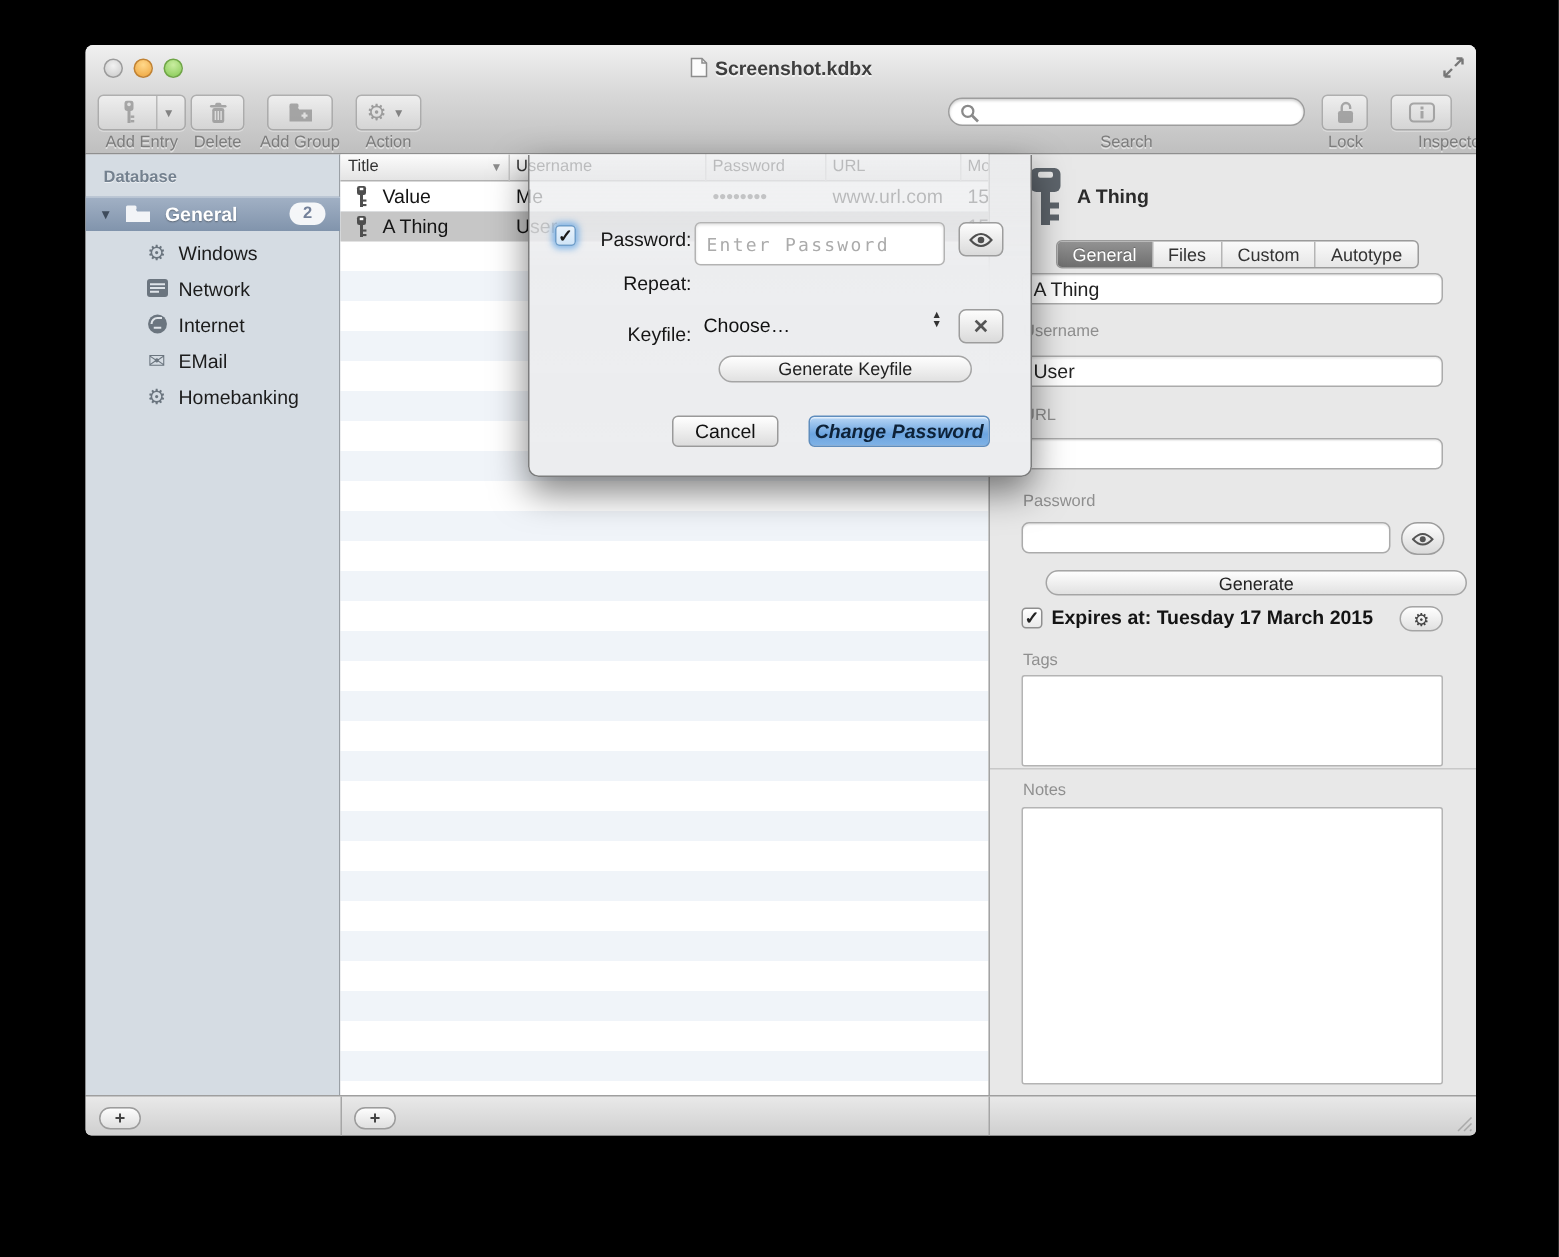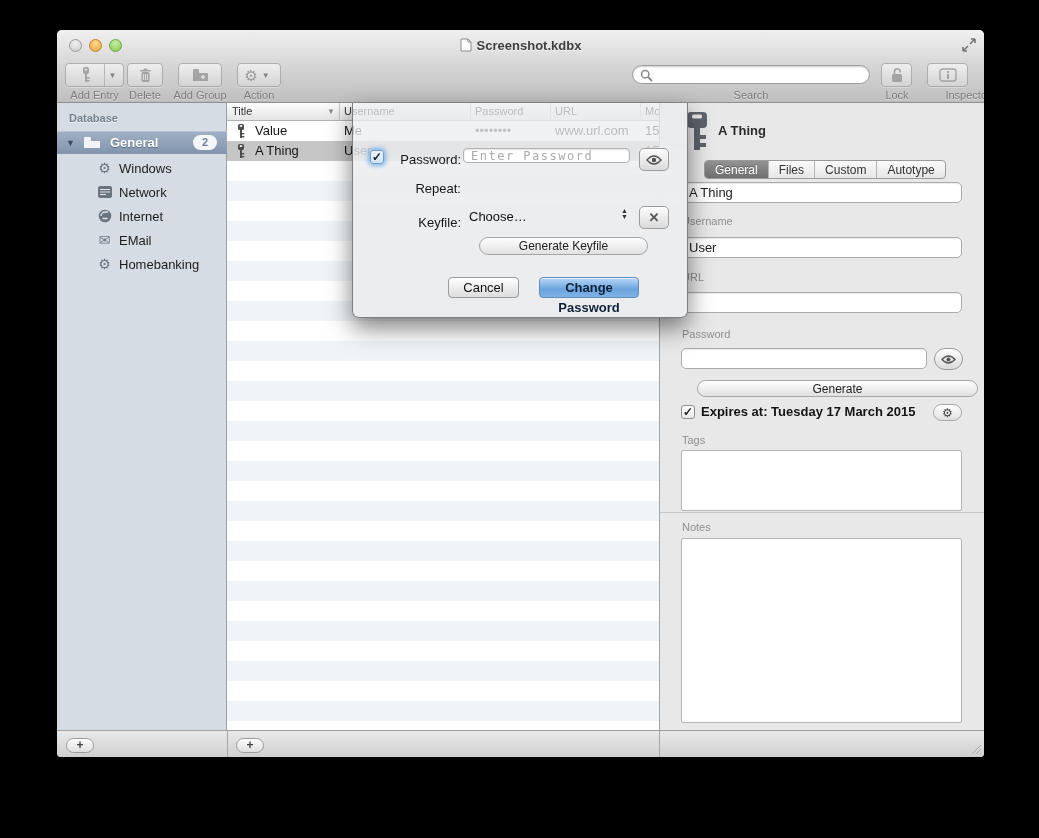--- a/index.html
+++ b/index.html
@@ -87,21 +87,21 @@
   .plus-btn { position:absolute; top:7px; width:28px; height:15px; border:1px solid #9c9c9c; border-radius:8px;
     background:linear-gradient(#fdfdfd,#dfdfdf); font-size:12px; font-weight:700; color:#444; text-align:center; line-height:13px; }
   .grip { position:absolute; right:2px; bottom:2px; opacity:.5; }
 
   
   .sheet { position:absolute; left:295px; top:73px; width:336px; height:215px; z-index:50;
     border:1px solid rgba(105,105,105,.85); border-top:none; border-radius:0 0 7px 7px;
     background:linear-gradient(180deg, rgba(236,237,239,.72) 0px, rgba(236,237,239,.8) 50px, rgba(236,237,239,.99) 78px, #ecedef 100%);
     box-shadow:0 10px 24px rgba(0,0,0,.5); }
   .sh-lab { position:absolute; font-size:13px; color:#161616; text-align:right; width:72px; }
-  .sh-field { position:absolute; left:110px; width:167px; height:15px; border:1px solid #b3b3b3; border-radius:4px; background:#fff;
+  .sh-field { position:absolute; left:110px; width:167px; height:29px; border:1px solid #b3b3b3; border-radius:4px; background:#fff;
     font-family:"DejaVu Sans Mono", monospace; font-size:12px; padding:0 7px; outline:none; box-shadow:inset 0 1px 2px rgba(0,0,0,.12); }
   .sh-field::placeholder { color:#ababab; letter-spacing:1.5px; }
   .chk-glow { position:absolute; left:17px; top:47px; width:14px; height:14px; border:1px solid #6f9fcc; border-radius:3px;
     background:linear-gradient(#eaf3fc,#cfe4f7); box-shadow:0 0 4px 2px rgba(100,165,230,.75);
     color:#1a1a1a; font-size:12px; line-height:13px; text-align:center; font-weight:700; }
   .popup { position:absolute; left:116px; top:106px; font-size:13px; color:#111; }
   .stepper { position:absolute; left:268px; top:105px; display:flex; flex-direction:column; line-height:6px; font-size:7px; color:#333; }
   .btn { position:absolute; height:21px; border:1px solid #9a9a9a; border-radius:4px;
     background:linear-gradient(#fff,#dcdcdc); font-size:13px; color:#111; text-align:center; line-height:20px; }
   .btn.default { background:linear-gradient(#b8d7f6,#6ba4df 60%, #7fb2e6); border-color:#5f8dbd; box-shadow:inset 0 1px 0 rgba(255,255,255,.6); color:#0d2238; }
@@ -383,17 +383,17 @@
       <span class="popup">Choose…</span>
       <span class="stepper">
           <span>▲</span>
           <span>▼</span>
         </span>
       <span class="sq-btn" style="left:286px; top:103px; font-size:13px; color:#555; font-weight:700;">✕</span>
 
       <div class="pill-btn" style="left:110px; top:134px; width:169px; height:18px; line-height:17px; font-size:12px;">Generate Keyfile</div>
 
       <div class="btn" style="left:95px; top:174px; width:71px;">Cancel</div>
-      <div class="btn default" style="left:186px; top:174px; width:100px; font-weight:600;">Change Password</div>
+      <div class="btn default" style="left:186px; top:174px; width:121px; font-weight:600;font-style:italic;">Change Password</div>
     </div>
 
   </div>
 </div>
 
 </body></html>

